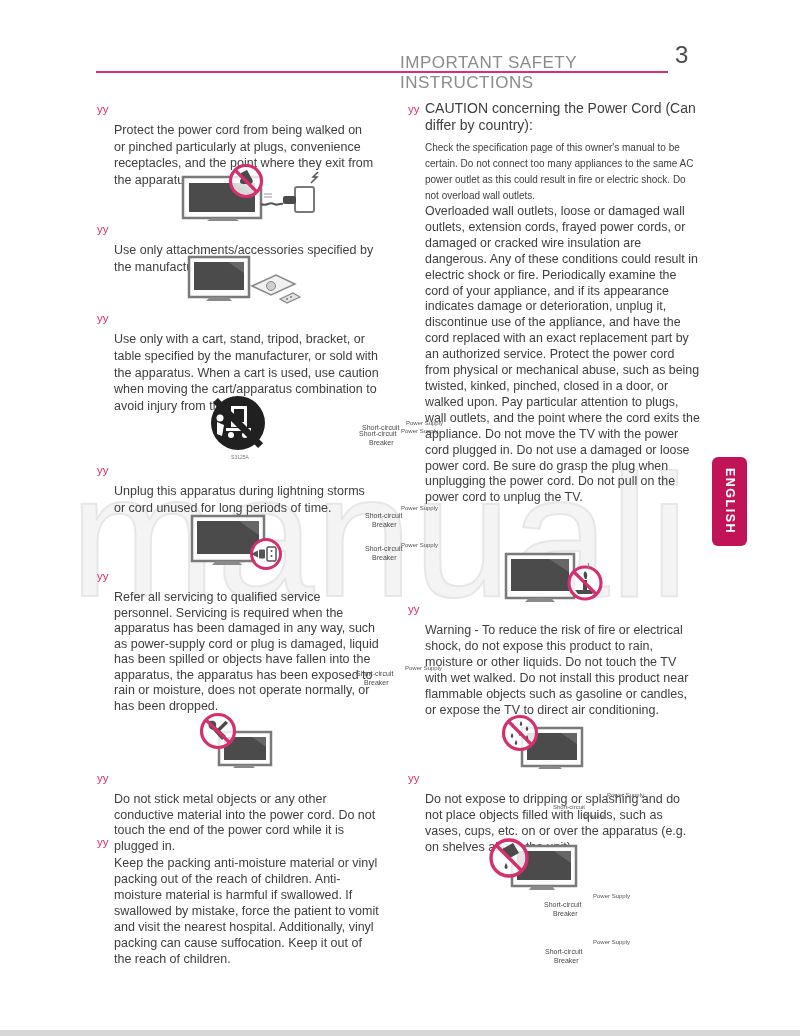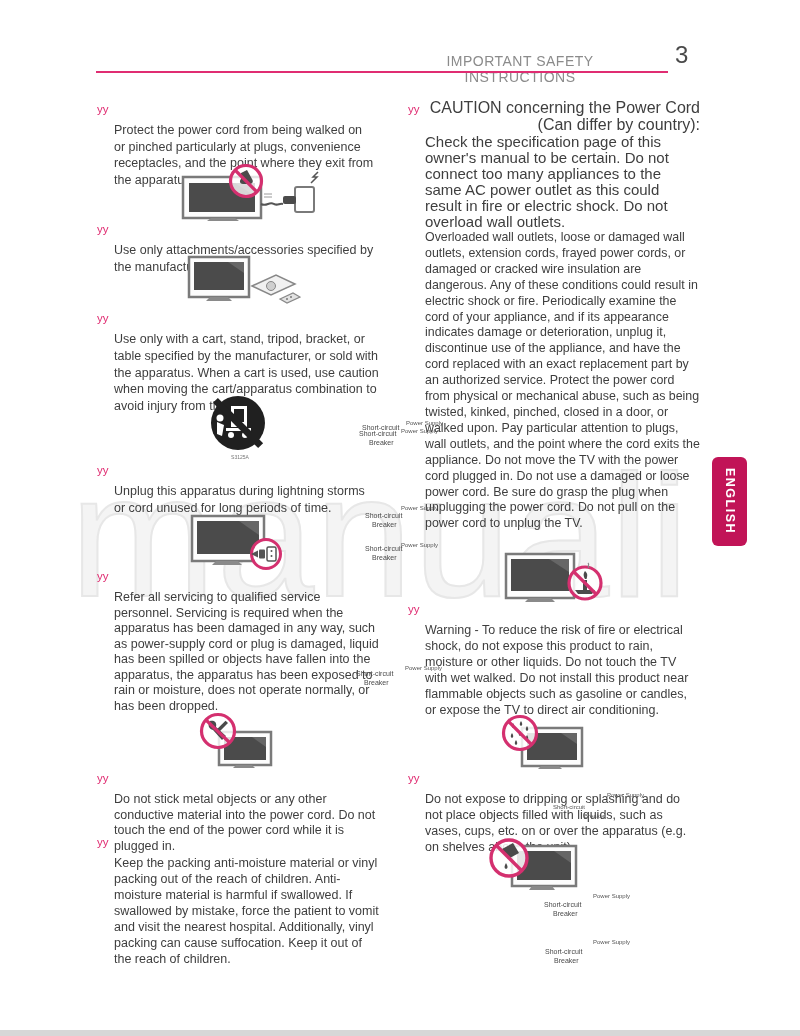--- a/index.html
+++ b/index.html
@@ -1,38 +1,38 @@
 <!DOCTYPE html>
 <html><head>
 <meta charset="utf-8">
 <style>
   html,body{margin:0;padding:0;background:#fff;}
   .page{position:relative;width:800px;height:1036px;background:#ffffff;overflow:hidden;
         font-family:"Liberation Sans",sans-serif;color:#3e3e3e;}
   
-  .hdr-title{position:absolute;top:53px;left:400px;width:240px;text-align:center;
-             font-size:14px;letter-spacing:.5px;color:#8b8b8b;}
+  .hdr-title{position:absolute;top:53px;left:400px;width:240px;text-align:left;
+             font-size:17px;letter-spacing:.5px;color:#8b8b8b;}
   .hdr-num{position:absolute;top:41px;left:675px;font-size:24px;color:#4a4a4a;}
   .hdr-rule{position:absolute;top:71px;left:96px;width:572px;height:2px;background:#e02d72;}
   
   .wm{position:absolute;left:70px;top:448px;z-index:0;font-size:175px;line-height:175px;
       color:#f4f4f4;-webkit-text-stroke:2px #e7e7e7;letter-spacing:1px;white-space:nowrap;
       pointer-events:none;user-select:none;text-align:center;}
   
   .tab{position:absolute;left:712px;top:457px;width:35px;height:89px;background:#c11457;
        border-radius:6px;display:flex;align-items:center;justify-content:center;z-index:3;}
   .tab span{writing-mode:vertical-rl;color:#fff;font-size:12.5px;font-weight:700;letter-spacing:1.5px;}
   
   .b{position:absolute;z-index:2;font-size:12.5px;line-height:16px;}
   .b .mk{position:absolute;left:0;top:1px;color:#e02d72;font-size:11.5px;}
   .b .tx{display:block;padding-left:17px;margin-top:22px;}
   .lh165{line-height:16.5px;} .lh155{line-height:15.5px;} .lh157{line-height:15.7px;}
   .lh168{line-height:16.8px;} .lh16{line-height:16px;} .lh159{line-height:15.9px;}
-  .caution-title{display:block;padding-left:17px;font-size:16px;line-height:16.5px;text-align:right;}
-  .caution-p1{display:block;padding-left:17px;font-size:15px;line-height:16px;margin-top:1px;}
+  .caution-title{display:block;padding-left:17px;font-size:14px;line-height:16.5px;}
+  .caution-p1{display:block;padding-left:17px;font-size:10px;line-height:16px;margin-top:7px;}
   .caution-p2{display:block;padding-left:17px;font-size:12.4px;line-height:15.9px;}
   
   .fig{position:absolute;z-index:2;}
   .cart-code{text-align:center;font-size:5px;color:#777;margin-top:-2px;}
   
   .fl{position:absolute;z-index:2;font-size:7px;line-height:8px;color:#4a4a4a;white-space:nowrap;}
   .fl.ps{font-size:6px;color:#555;}
   .page-edge{position:absolute;left:0;bottom:0;width:800px;height:6px;background:#d7d7d7;z-index:4;}
 </style>
 </head>

